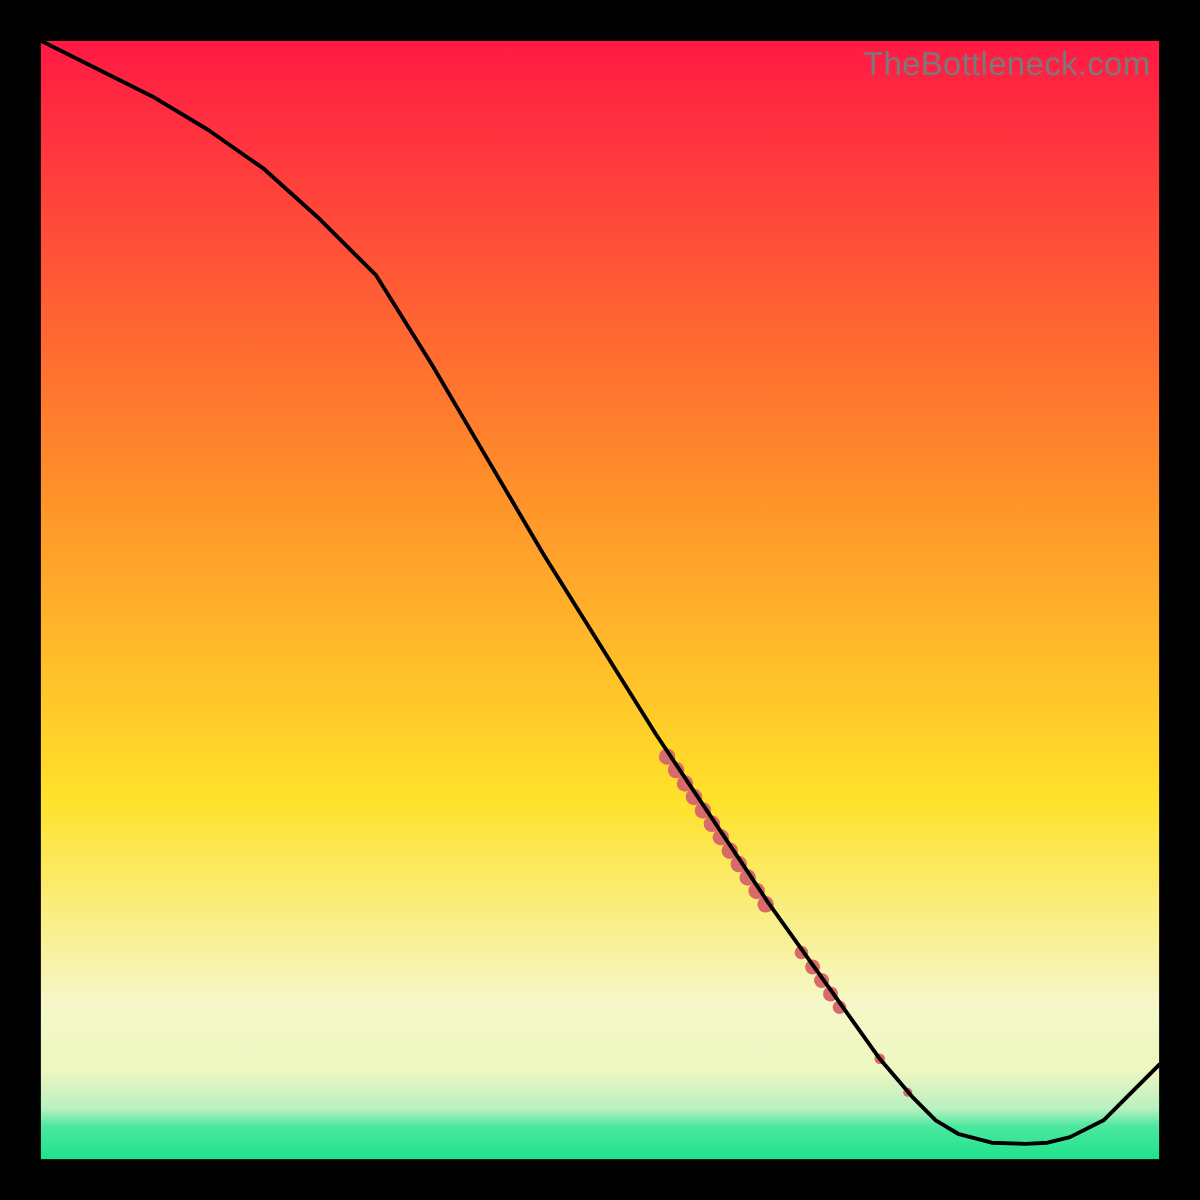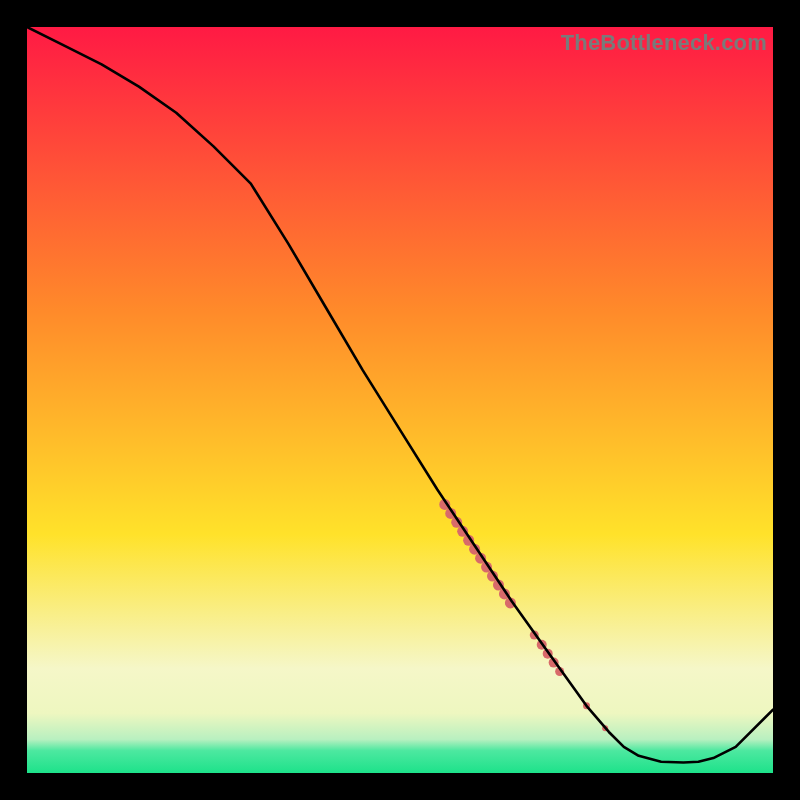--- a/index.html
+++ b/index.html
@@ -26,21 +26,21 @@
     width: 746px;
     height: 746px;
     overflow: hidden;
   }
   .watermark {
     position: absolute;
     top: 3px;
     right: 6px;
     color: #7a7a7a;
     font-size: 22px;
-    font-weight: 700;
+    font-weight: 400;
     letter-spacing: 0.2px;
     user-select: none;
   }
   svg {
     display: block;
   }
 </style>
 </head>
 <body>
 

